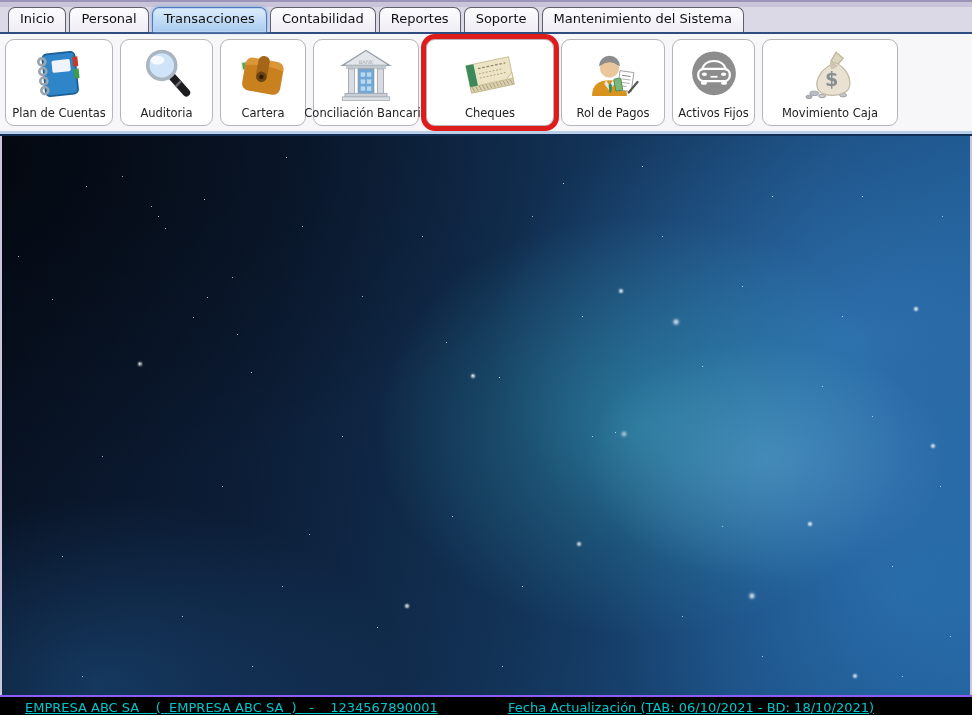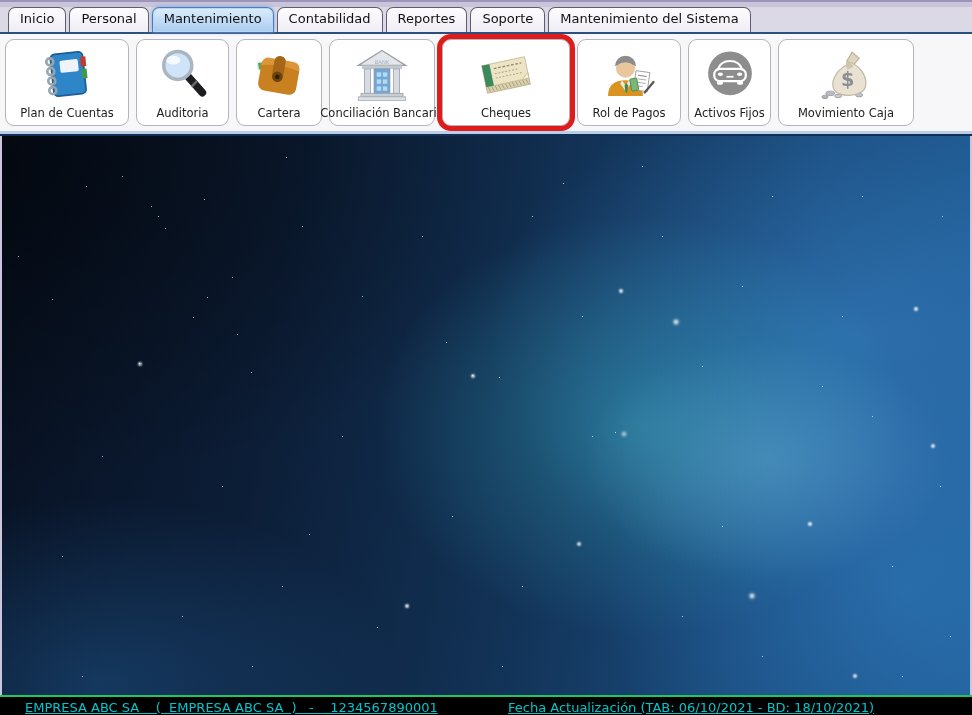--- a/index.html
+++ b/index.html
@@ -83,48 +83,48 @@
       576px 407px 2px 1px rgba(255,255,255,0.85),
       749px 459px 3px 1.5px rgba(255,255,255,0.95),
       807px 387px 2px 1px rgba(255,255,255,0.9),
       852px 539px 2px 1px rgba(255,255,255,0.85),
       470px 239px 2px 1px rgba(255,255,255,0.85),
       137px 227px 2px 1px rgba(255,255,255,0.8),
       930px 309px 2px 1px rgba(255,255,255,0.85);
   }
   
   .statusbar{
-    height:20px; background:#000; border-top:2px solid #22c55e;
+    height:20px; background:#000; border-top:2px solid #8b5cf6;
     position:relative; overflow:hidden;
   }
   .status-text{
     position:absolute; top:3px; font-size:13px; color:#00c6cb;
     white-space:pre; text-decoration:underline;
   }
   .status-company{ left:25px; }
   .status-update{ left:508px; }
 </style>
 </head>
 <body>
 
 <div class="window">
 
   <div class="tabbar">
     <div class="tab">Inicio</div>
     <div class="tab">Personal</div>
-    <div class="tab selected">Mantenimiento</div>
+    <div class="tab selected">Transacciones</div>
     <div class="tab">Contabilidad</div>
     <div class="tab">Reportes</div>
     <div class="tab">Soporte</div>
     <div class="tab">Mantenimiento del Sistema</div>
   </div>
 
   <div class="toolbar">
 
-    <div class="tool-btn" style="width:124px">
+    <div class="tool-btn" style="width:108px">
       <span class="icon">
         <svg width="58" height="56" viewBox="0 0 64 64">
           <g transform="rotate(-6 32 32)">
             <rect x="15" y="7" width="37" height="48" rx="5" fill="#2e86c8" stroke="#1b5e96" stroke-width="2"></rect>
             <rect x="49" y="13" width="6" height="11" fill="#c23b2e"></rect>
             <rect x="49" y="27" width="6" height="11" fill="#3e9a4e"></rect>
             <rect x="25" y="15" width="21" height="14" rx="2" fill="#eef4fa"></rect>
             <circle cx="14" cy="15" r="4" fill="none" stroke="#9aa4ac" stroke-width="3"></circle>
             <circle cx="14" cy="26" r="4" fill="none" stroke="#9aa4ac" stroke-width="3"></circle>
             <circle cx="14" cy="37" r="4" fill="none" stroke="#9aa4ac" stroke-width="3"></circle>

